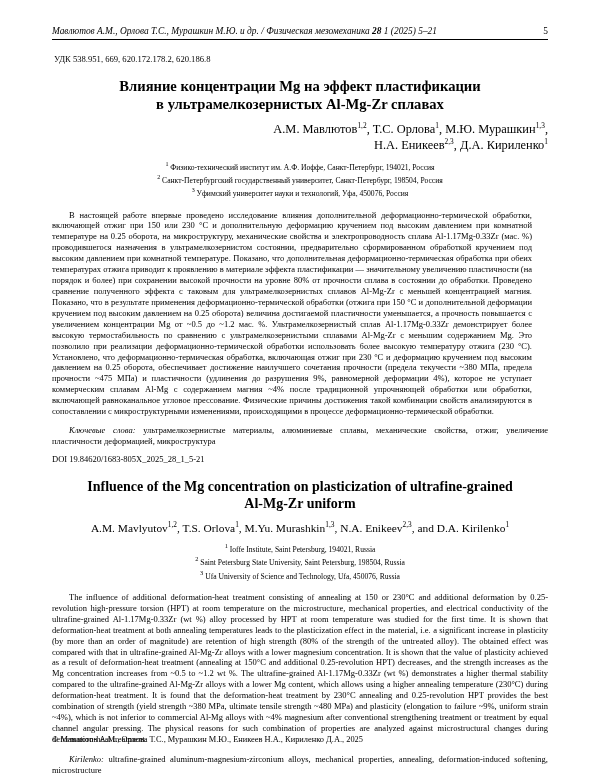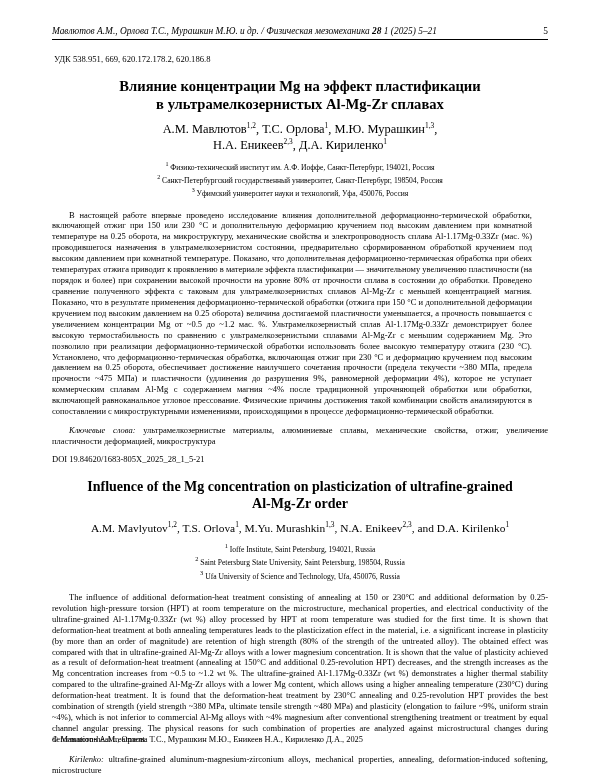--- a/index.html
+++ b/index.html
@@ -51,21 +51,21 @@
   }
   
   .title-ru {
     text-align: center;
     font-size: 14.6px;
     font-weight: bold;
     line-height: 1.22;
     margin: 0 0 7px 0;
   }
   .authors-ru {
-    text-align: center;
+    text-align: right;
     font-size: 12.4px;
     line-height: 1.3;
     margin: 0 0 7px 0;
   }
   .authors-ru sup, .authors-en sup {
     font-size: 7.4px;
     vertical-align: super;
   }
   .affils {
     text-align: center;
@@ -185,21 +185,21 @@
 
   <div class="keywords">
     <span class="kw-label">Ключевые слова:</span>
     <span>ультрамелкозернистые материалы, алюминиевые сплавы, механические свойства, отжиг, увеличение пластичности деформацией, микроструктура</span>
   </div>
 
   <div class="doi">DOI 19.84620/1683-805X_2025_28_1_5-21</div>
 
   <div class="title-en">
     <div>Influence of the Mg concentration on plasticization of ultrafine-grained</div>
-    <div>Al-Mg-Zr order</div>
+    <div>Al-Mg-Zr uniform</div>
   </div>
 
   <div class="authors-en">A.M. Mavlyutov<sup>1,2</sup>, T.S. Orlova<sup>1</sup>, M.Yu. Murashkin<sup>1,3</sup>, N.A. Enikeev<sup>2,3</sup>, and D.A. Kirilenko<sup>1</sup></div>
 
   <div class="affils-en">
     <div><sup>1</sup> Ioffe Institute, Saint Petersburg, 194021, Russia</div>
     <div><sup>2</sup> Saint Petersburg State University, Saint Petersburg, 198504, Russia</div>
     <div><sup>3</sup> Ufa University of Science and Technology, Ufa, 450076, Russia</div>
   </div>
 

